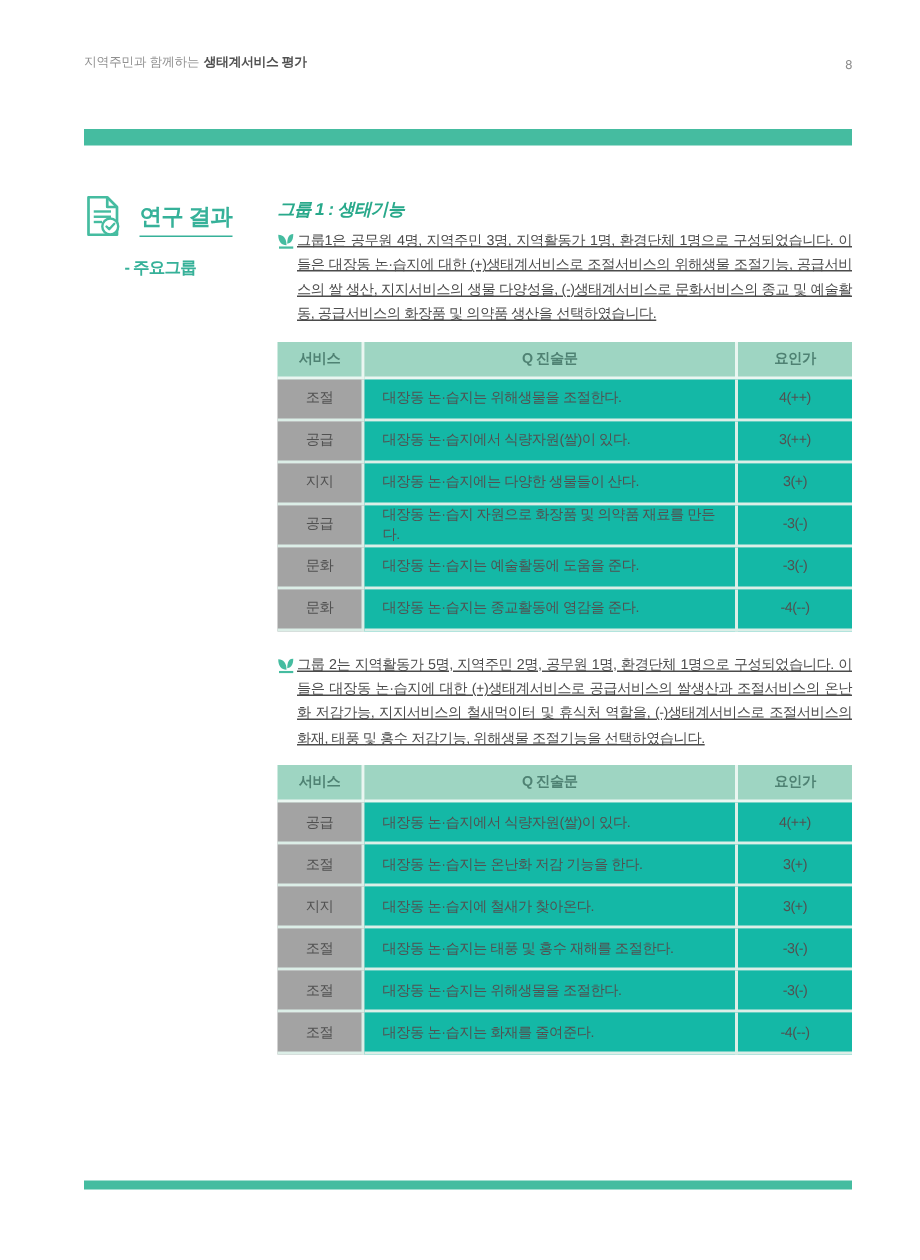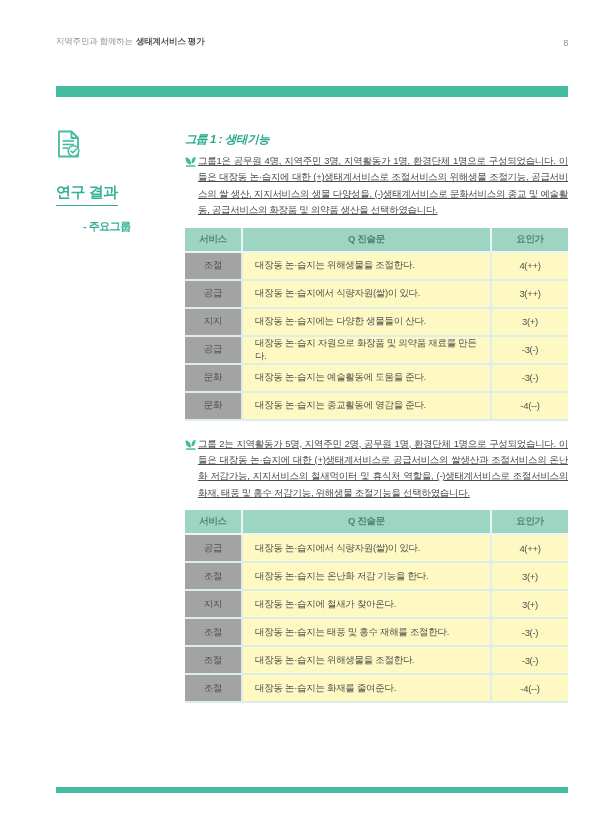--- a/index.html
+++ b/index.html
@@ -10,35 +10,35 @@
   
   .page-header{position:absolute;top:36px;left:56px;right:45px;display:flex;justify-content:space-between;align-items:flex-end;font-size:8.5px;color:#909090;letter-spacing:-0.2px;}
   .page-header .bold-part{font-weight:bold;color:#515151;margin-left:3px;}
   .page-number{color:#8a8a8a;}
   
   .top-bar{position:absolute;top:86px;left:56px;width:512px;height:11px;background:#45bca0;}
   .bottom-bar{position:absolute;top:787px;left:56px;width:512px;height:6px;background:#45bca0;}
   
   .content{position:absolute;top:130px;left:56px;right:45px;display:flex;}
   .sidebar{width:129px;flex:0 0 129px;}
-  .sidebar-title-row{display:flex;align-items:flex-start;gap:25px;flex-direction:column;}
+  .sidebar-title-row{display:flex;align-items:flex-end;gap:11px;}
   .doc-icon{width:26px;height:28px;display:inline-block;}
   .sidebar-title{font-size:15px;font-weight:bold;color:#36b199;letter-spacing:-0.5px;border-bottom:1.5px solid #36b199;padding-bottom:3px;}
   .sidebar-subtitle{margin:13px 0 0 27px;font-size:11px;font-weight:bold;color:#36b199;letter-spacing:-0.5px;}
   .main{flex:1;min-width:0;}
   
   .group-heading{margin:2px 0 6px;font-size:11.5px;font-weight:bold;color:#29a98b;letter-spacing:-0.4px;font-style:italic;}
   .para{position:relative;margin:0 0 7px;padding-left:13px;font-size:9.5px;line-height:16.4px;text-align:justify;color:#4b4b4b;letter-spacing:-0.3px;text-decoration:underline;}
   .sprout{position:absolute;left:0;top:3px;width:11px;height:10px;}
   .group-2{margin-top:15px;}
   
   .q-table{width:100%;border-collapse:separate;border-spacing:0;margin-top:9px;font-size:9.5px;table-layout:fixed;letter-spacing:-0.3px;}
   .q-table th{background:#9ed5c2;color:#4f8273;font-weight:bold;height:21px;text-align:center;border-bottom:2px solid #eaf6f1;border-right:2px solid #eaf6f1;margin-top:27px;}
   .q-table th:last-child{border-right:none;}
-  .q-table td{height:24px;border-bottom:2px solid #dceee7;border-right:2px solid #dceee7;background:#fef9c3;color:#515151;}
+  .q-table td{height:24px;border-bottom:2px solid #dceee7;border-right:2px solid #dceee7;background:#14b8a6;color:#515151;}
   .q-table td:last-child{border-right:none;}
   .col-service{width:58px;}
   .col-factor{width:76px;}
   .q-table td.svc{background:#a3a3a3;text-align:center;}
   .q-table td.stmt{padding:0 8px 0 12px;text-align:left;}
   .q-table td.fac{text-align:center;}
 </style>
 </head>
 <body>
 

